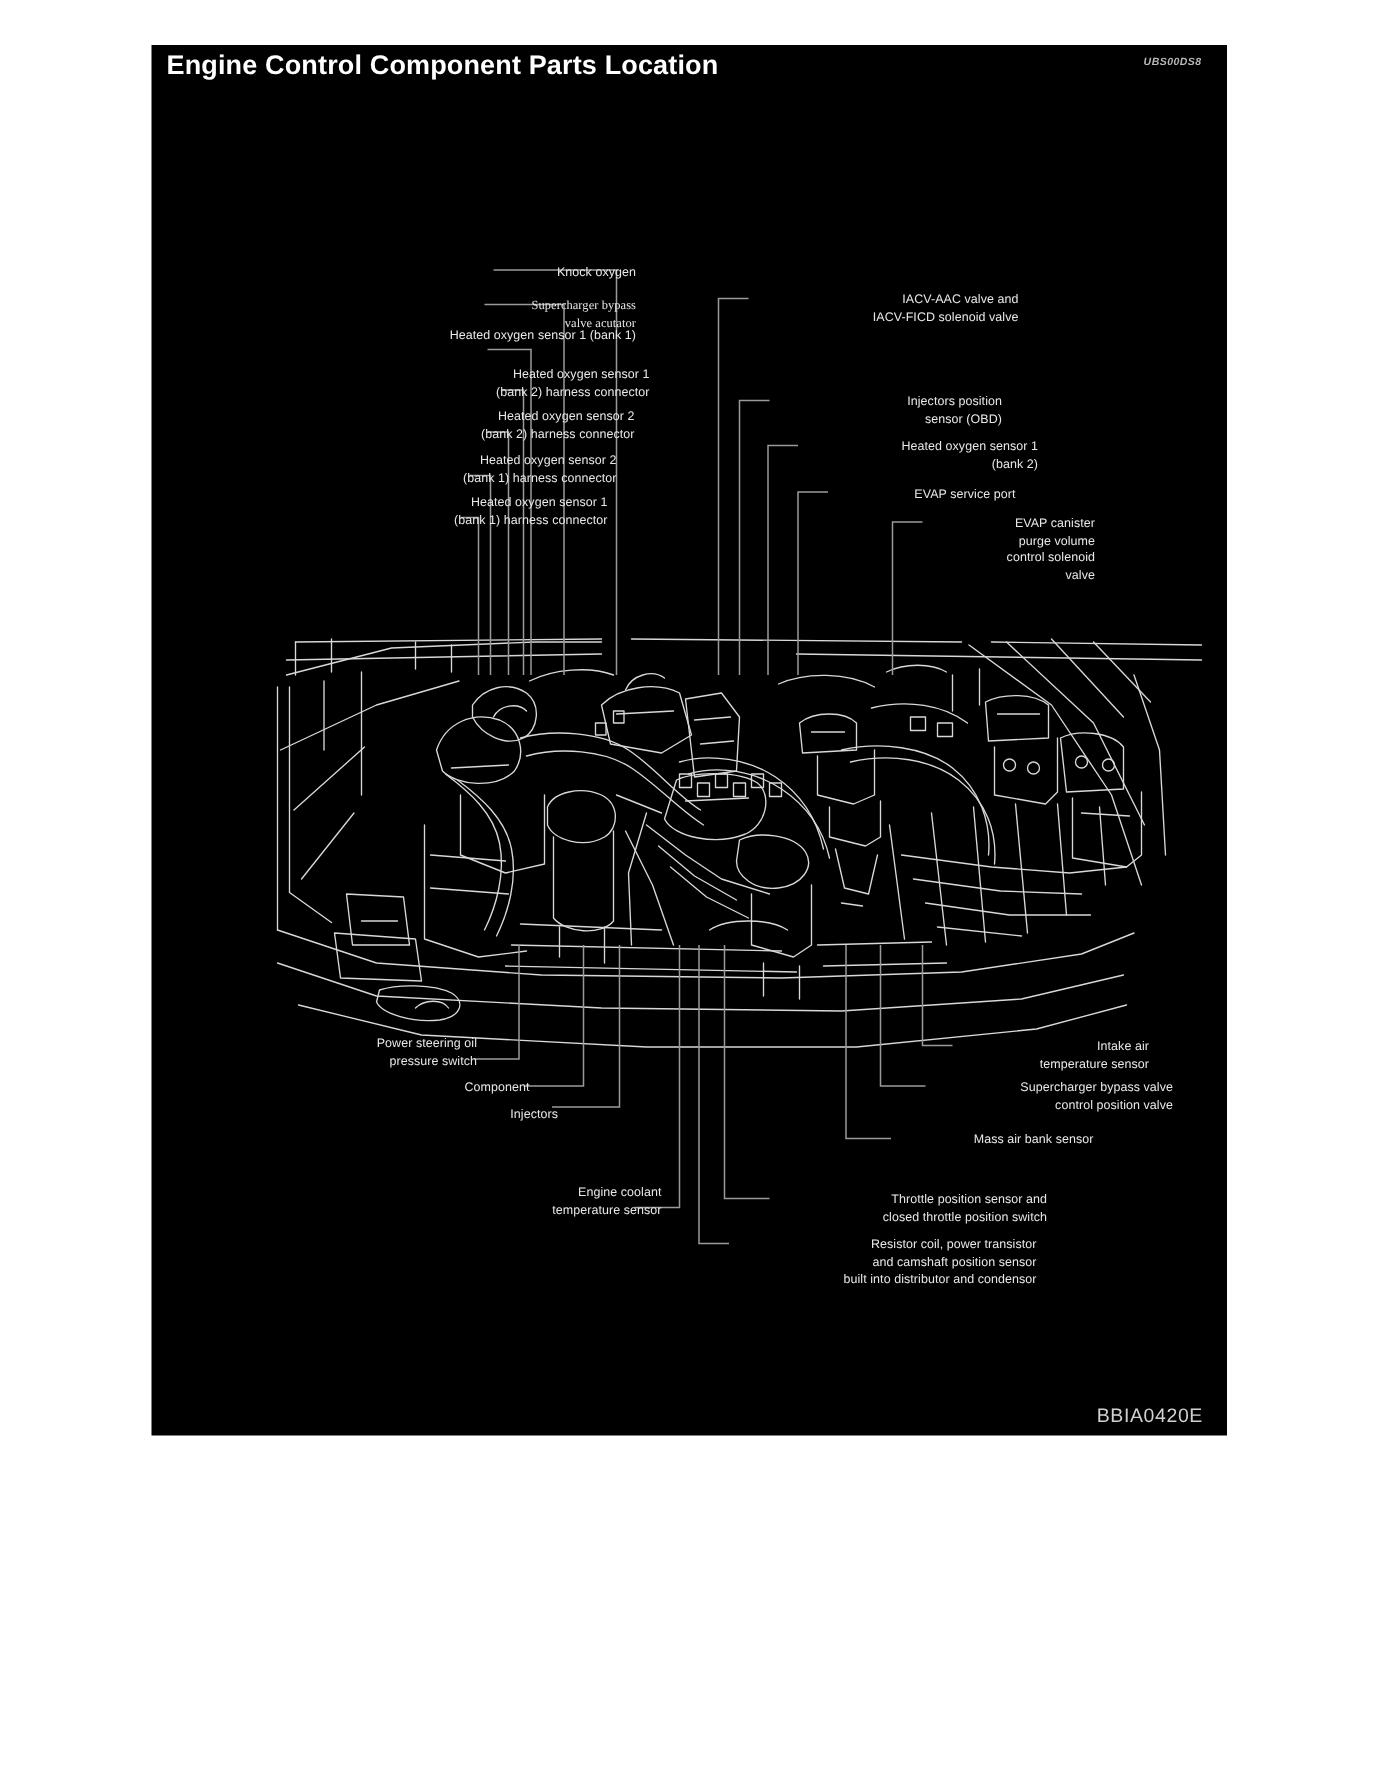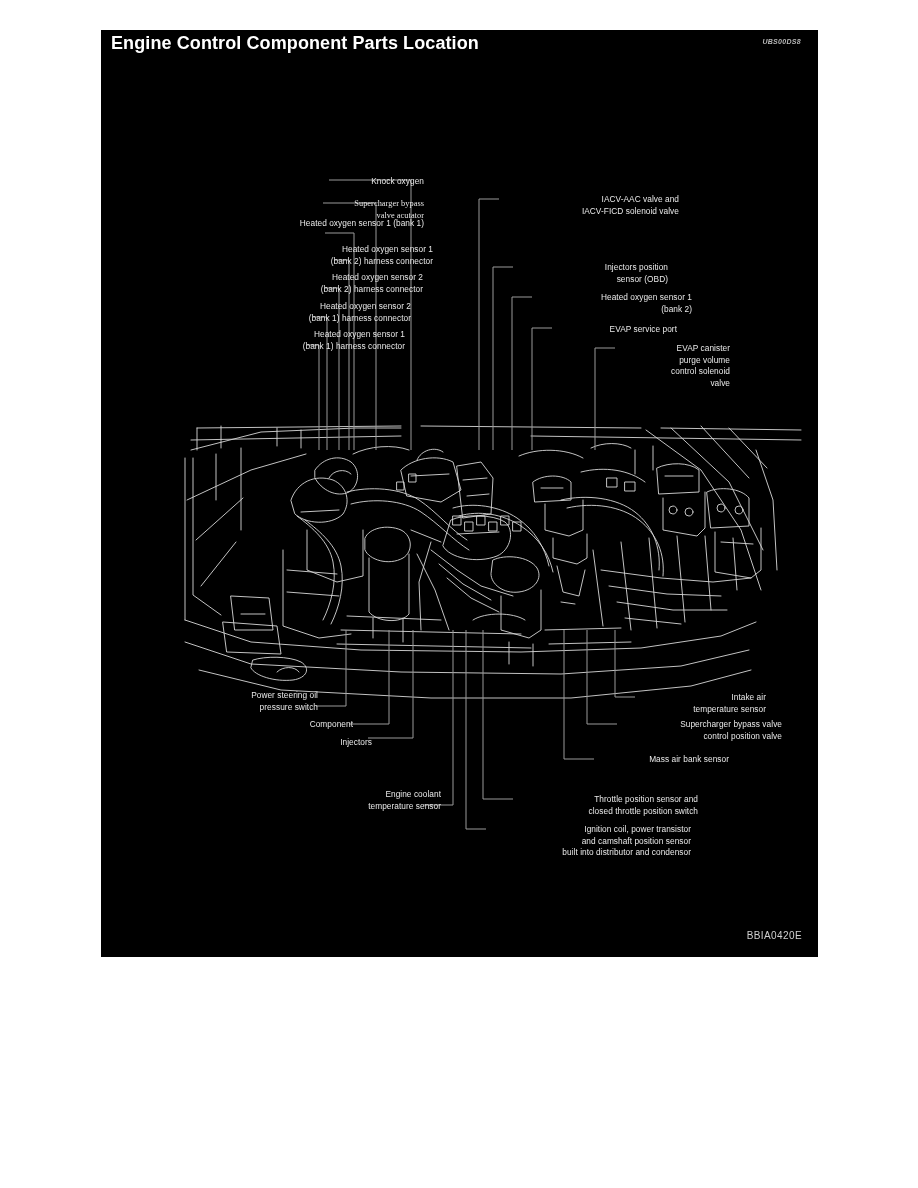--- a/index.html
+++ b/index.html
@@ -58,23 +58,23 @@
     color: #b9b9b9;
     font-size: 7px;
     font-style: italic;
     font-weight: bold;
     letter-spacing: 0.3px;
     white-space: nowrap;
   }
   .fig-code {
     position: absolute;
     right: 16px;
-    bottom: 16px;
+    bottom: 6px;
     color: #d0d0d0;
-    font-size: 10px;
+    font-size: 13px;
     letter-spacing: 0.4px;
     white-space: nowrap;
   }
 
   
   .callout {
     position: absolute;
     color: #e8e8e8;
     font-size: 8.3px;
     line-height: 11.6px;
@@ -301,21 +301,21 @@
         <div class="callout ta-left" style="left: 223px; top: 707px; width: 48px;">Injectors</div>
         <div class="callout ta-left" style="left: 539px; top: 662px; width: 110px; margin-left: 16px;">Intake air
 temperature sensor</div>
         <div class="callout ta-left" style="left: 521px; top: 689px; width: 160px;">Supercharger bypass valve
 control position valve</div>
         <div class="callout ta-left" style="left: 498px; top: 724px; width: 130px;">Mass air bank sensor</div>
         <div class="callout ta-left" style="left: 228px; top: 759px; width: 112px;">Engine coolant
 temperature sensor</div>
         <div class="callout ta-left" style="left: 417px; top: 764px; width: 180px;">Throttle position sensor and
 closed throttle position switch</div>
-        <div class="callout ta-left" style="left: 390px; top: 794px; width: 200px;">Ignition coil, power transistor
+        <div class="callout ta-left" style="left: 390px; top: 794px; width: 200px;">Resistor coil, power transistor
 and camshaft position sensor
 built into distributor and condensor</div>
       </div>
 
     <div class="fig-code">BBIA0420E</div>
 
   </div>
 </div>
 
 </body></html>

